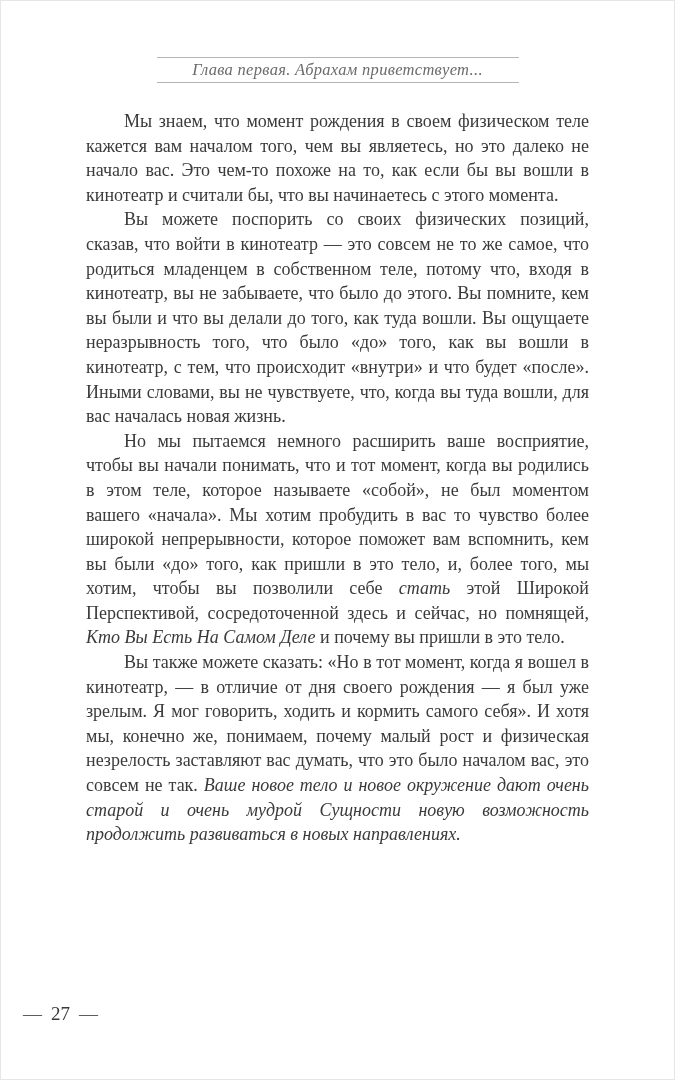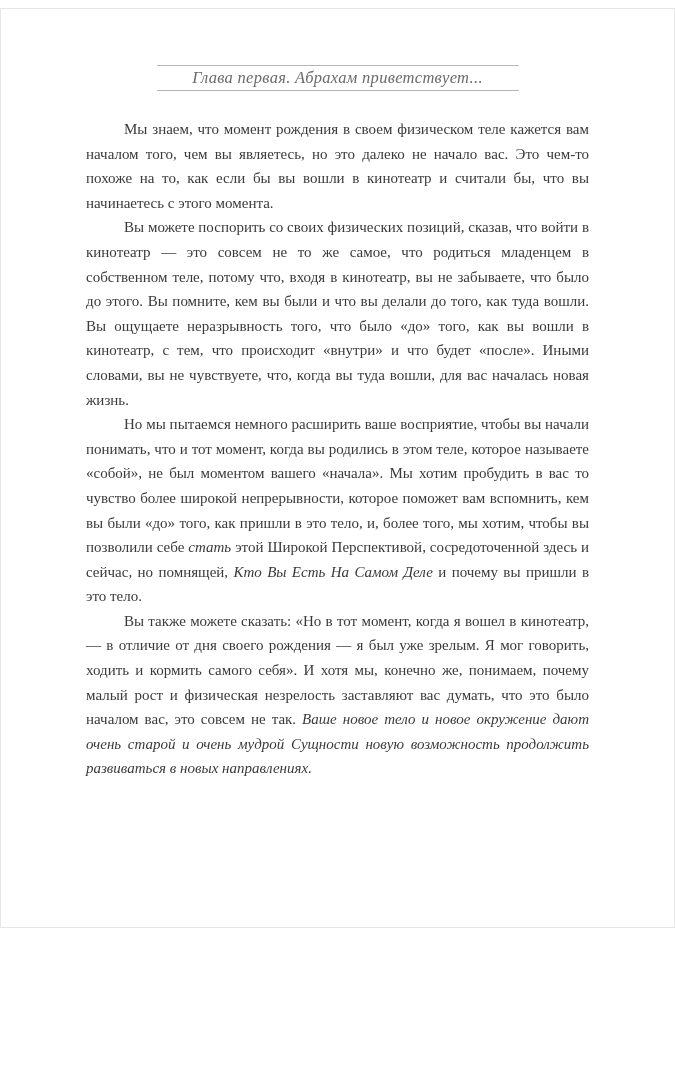--- a/index.html
+++ b/index.html
@@ -3,22 +3,22 @@
 <meta charset="utf-8">
 <style>
   html, body {
     margin: 0;
     padding: 0;
     background: #ffffff;
   }
   .page {
     position: relative;
     width: 675px;
-    height: 920px;
-    margin: 8px auto;
+    height: 1080px;
+    margin: 0 auto;
     background: #ffffff;
     box-sizing: border-box;
     border: 1px solid #e6e6e6;
     font-family: "Liberation Serif", "DejaVu Serif", serif;
     color: #3a3a3a;
     overflow: hidden;
   }
   .chapter-header {
     width: 362px;
     margin: 0 auto;
@@ -32,21 +32,21 @@
   .chapter-title {
     font-style: italic;
     font-size: 16.5px;
     line-height: 22px;
     color: #6b6b6b;
     letter-spacing: 0.3px;
     padding: 1px 0;
   }
   .body-text {
     margin: 26px 85px 0 85px;
-    font-size: 15px;
+    font-size: 18px;
     line-height: 24.6px;
     text-align: justify;
   }
   .body-text p.para {
     margin: 0;
     text-indent: 38px;
   }
   .body-text em {
   }
   .page-footer {

